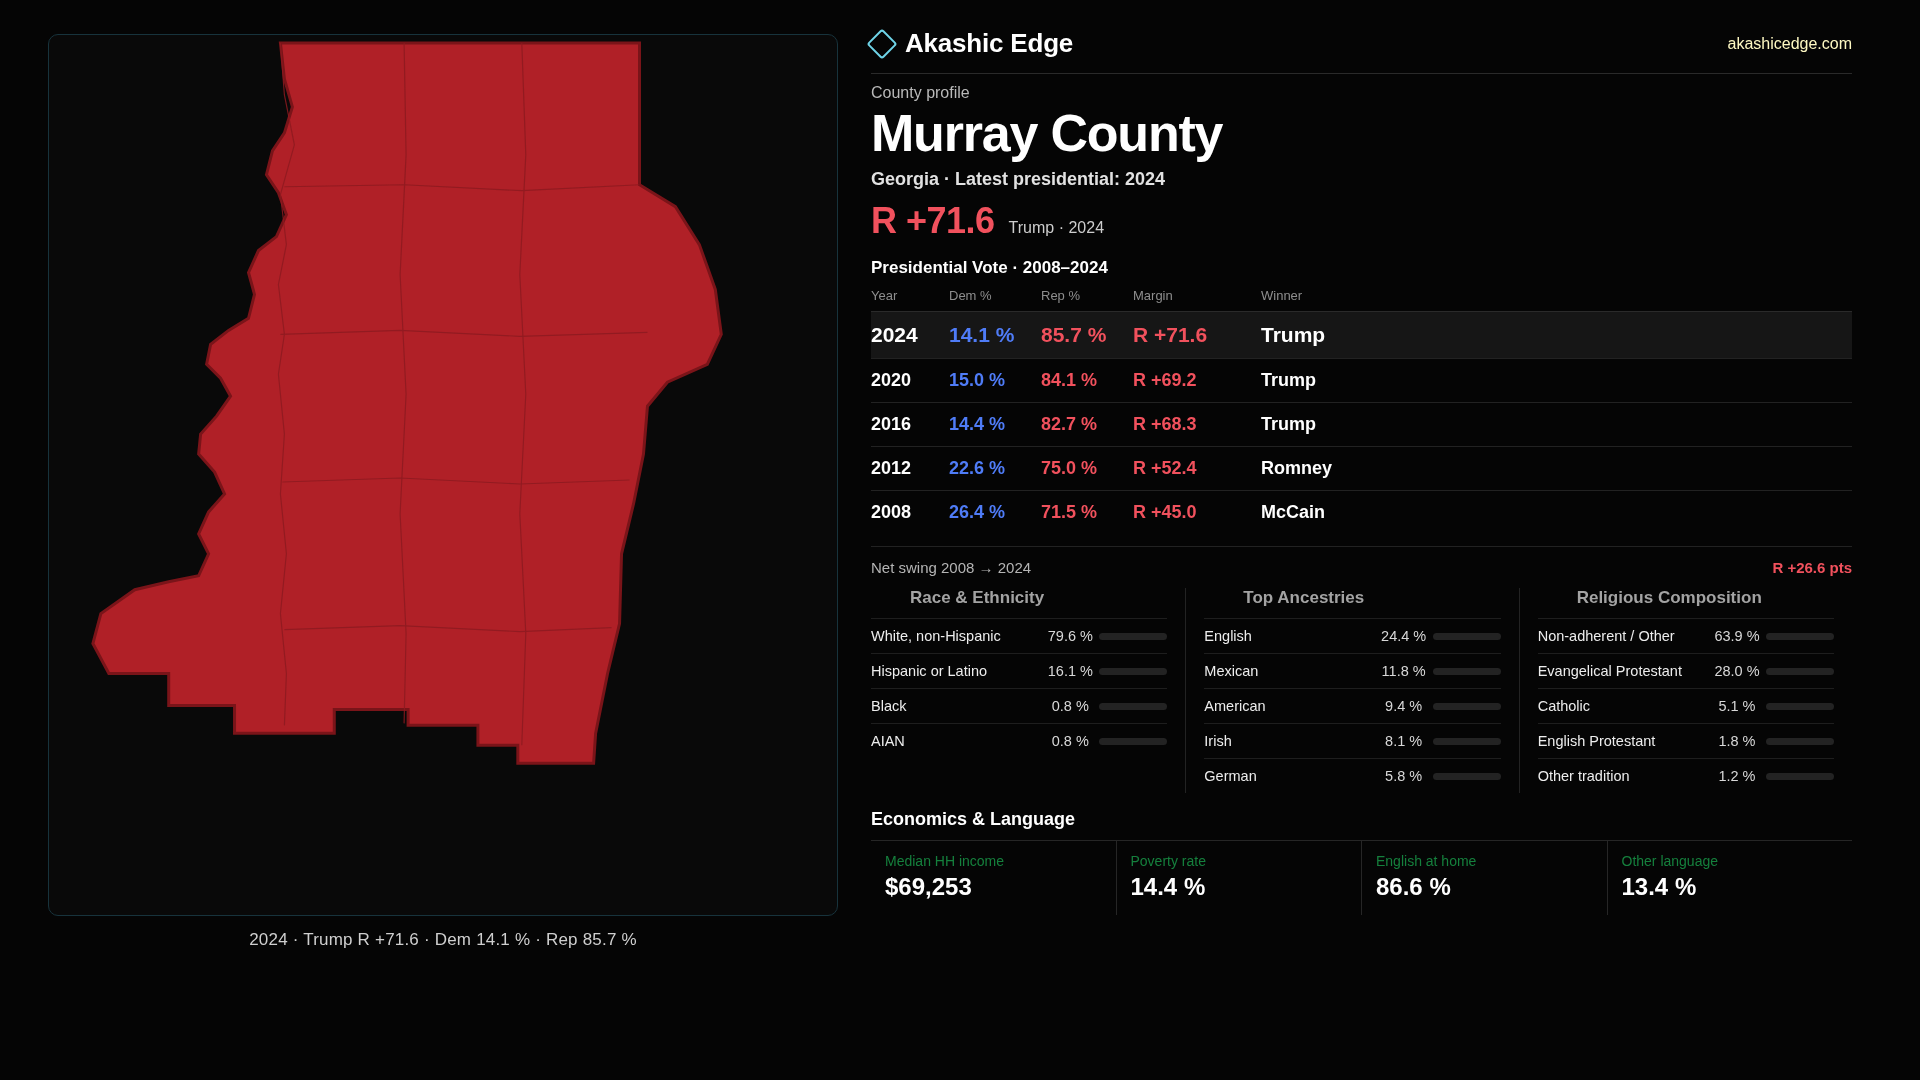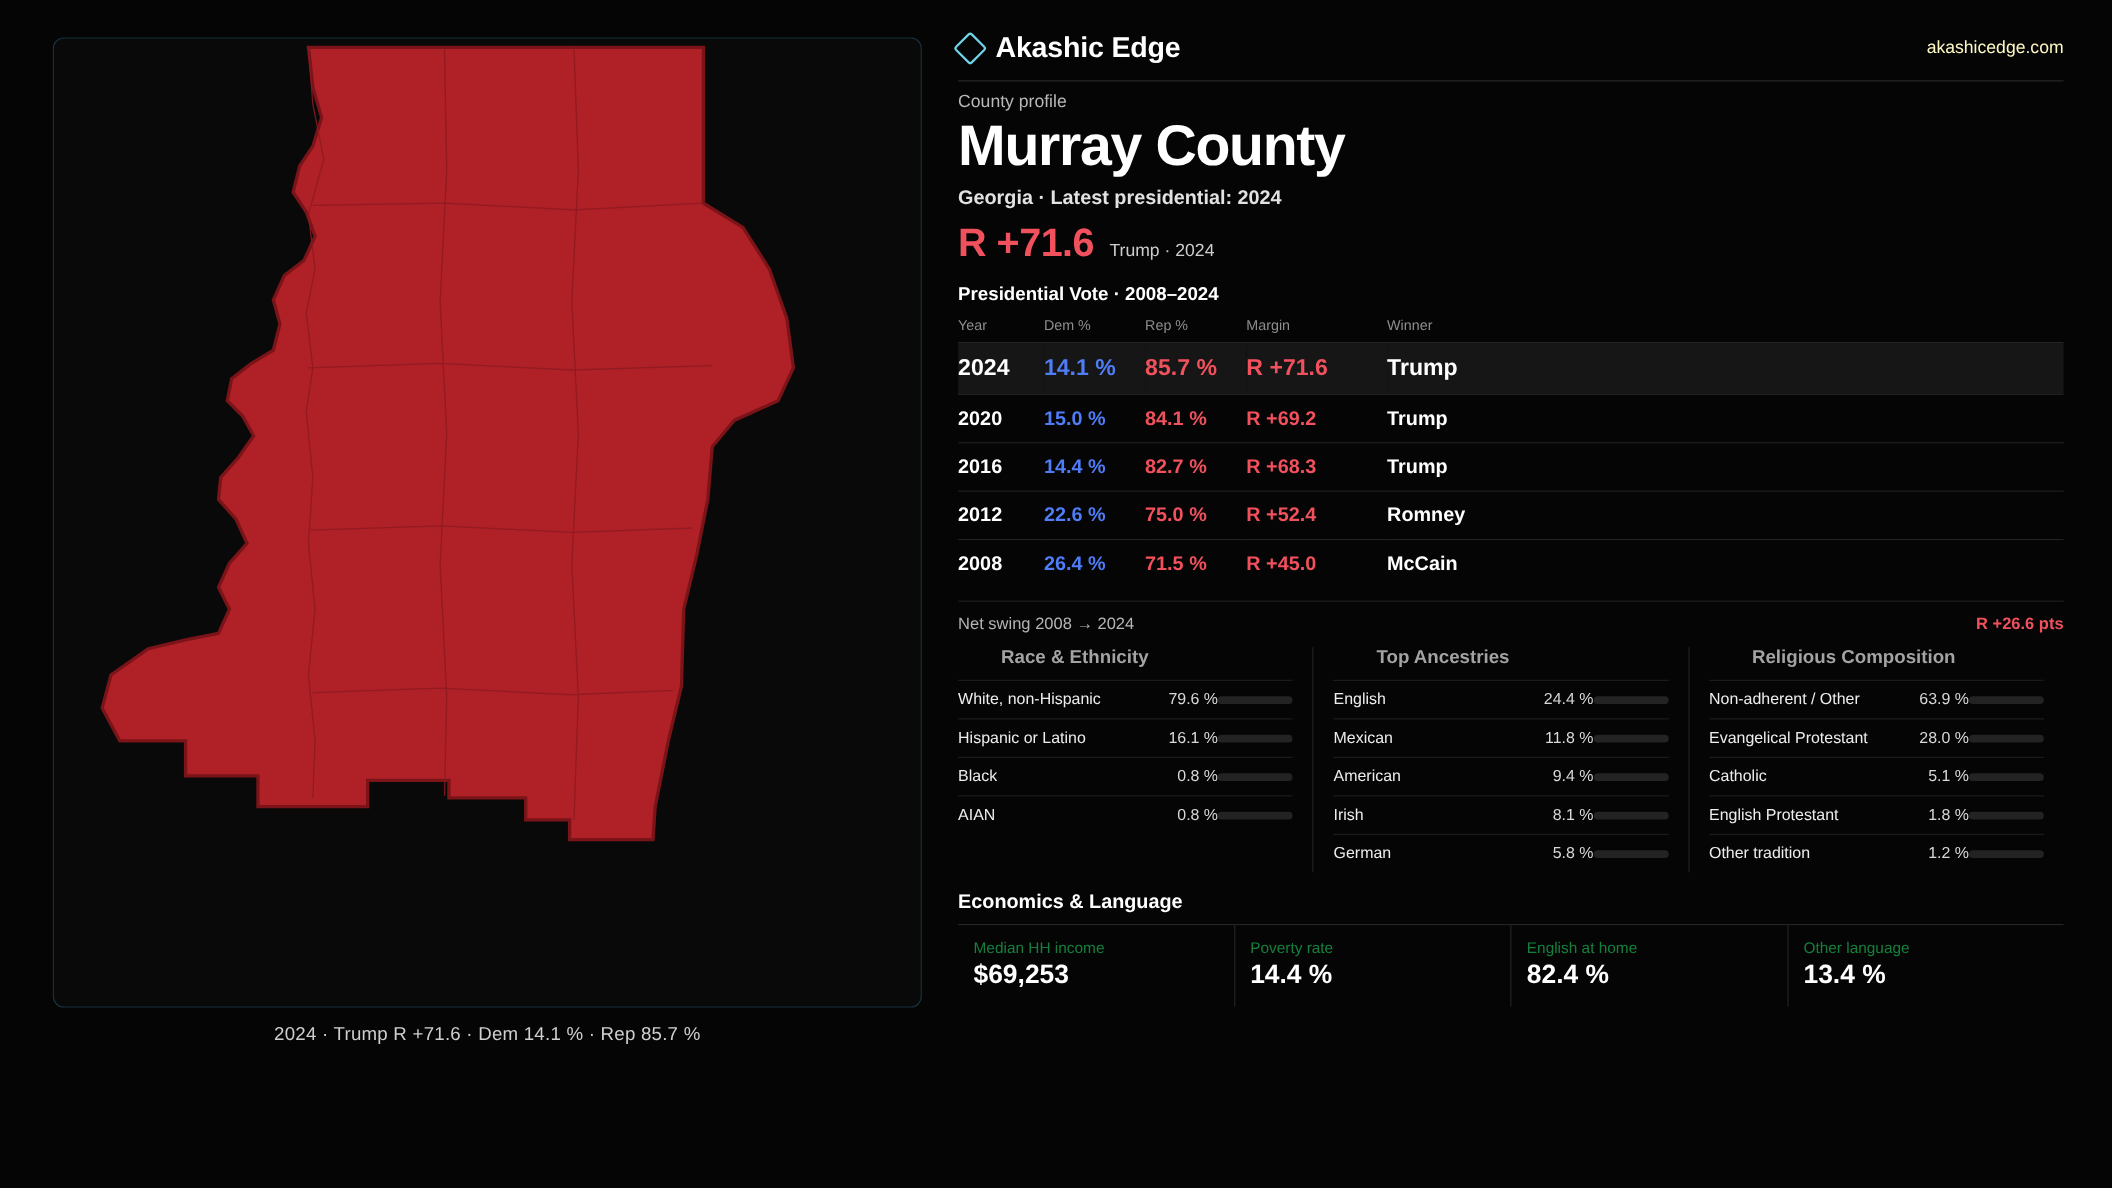--- a/index.html
+++ b/index.html
@@ -44,21 +44,21 @@
     font-size: 17px;
     color: #cfcfcf;
     letter-spacing: 0.2px;
   }
 
   
   .info-panel {
     position: absolute;
     left: 845px; top: 0;
     width: 1075px; height: 928px;
-    padding: 28px 44px 0 26px;
+    padding: 28px 68px 0 26px;
   }
 
   .brandbar {
     display: flex;
     align-items: center;
     justify-content: space-between;
     padding-bottom: 14px;
     border-bottom: 1px solid #2a2a2a;
   }
   .brand-left { display: flex; align-items: center; gap: 12px; }
@@ -175,21 +175,21 @@
   }
   .demo-row {
     display: flex;
     align-items: center;
     padding: 9px 0;
     border-top: 1px solid #1e1e1e;
     font-size: 14.5px;
   }
   .demo-row:first-of-type { border-top: none; }
   .demo-label { flex: 1; color: #ededed; }
-  .demo-val { width: 58px; color: #d8d8d8; text-align: right; }
+  .demo-val { width: 58px; color: #d8d8d8; text-align: center; }
   .bar-track {
     width: 68px; height: 7px;
     background: #232323;
     border-radius: 4px;
     overflow: hidden;
     flex: none;
   }
   .bar-fill { height: 100%; border-radius: 4px; }
 
   
@@ -412,21 +412,21 @@
       <div class="econ-cell">
         <div class="econ-label">Median HH income</div>
         <div class="econ-val">$69,253</div>
       </div>
       <div class="econ-cell">
         <div class="econ-label">Poverty rate</div>
         <div class="econ-val">14.4 %</div>
       </div>
       <div class="econ-cell">
         <div class="econ-label">English at home</div>
-        <div class="econ-val">82.4 %</div>
+        <div class="econ-val">86.6 %</div>
       </div>
       <div class="econ-cell">
         <div class="econ-label">Other language</div>
         <div class="econ-val">13.4 %</div>
       </div>
     </div>
 
 
   </div>
 </div>

